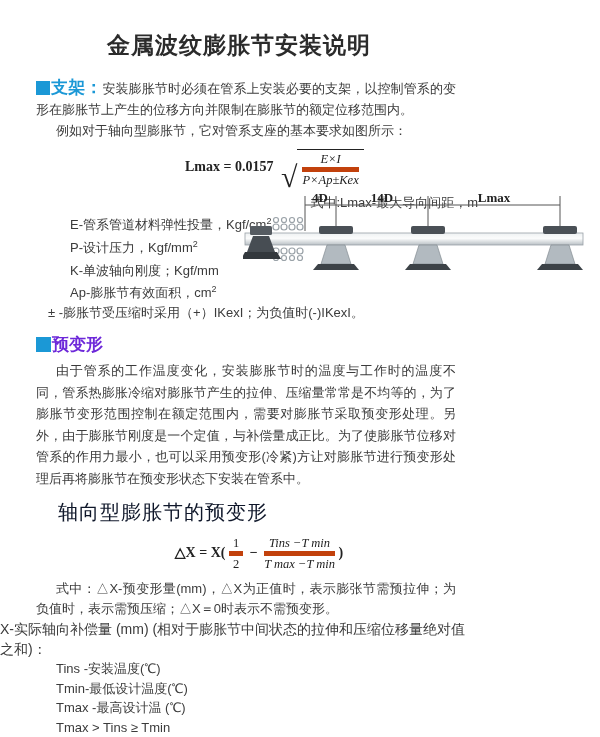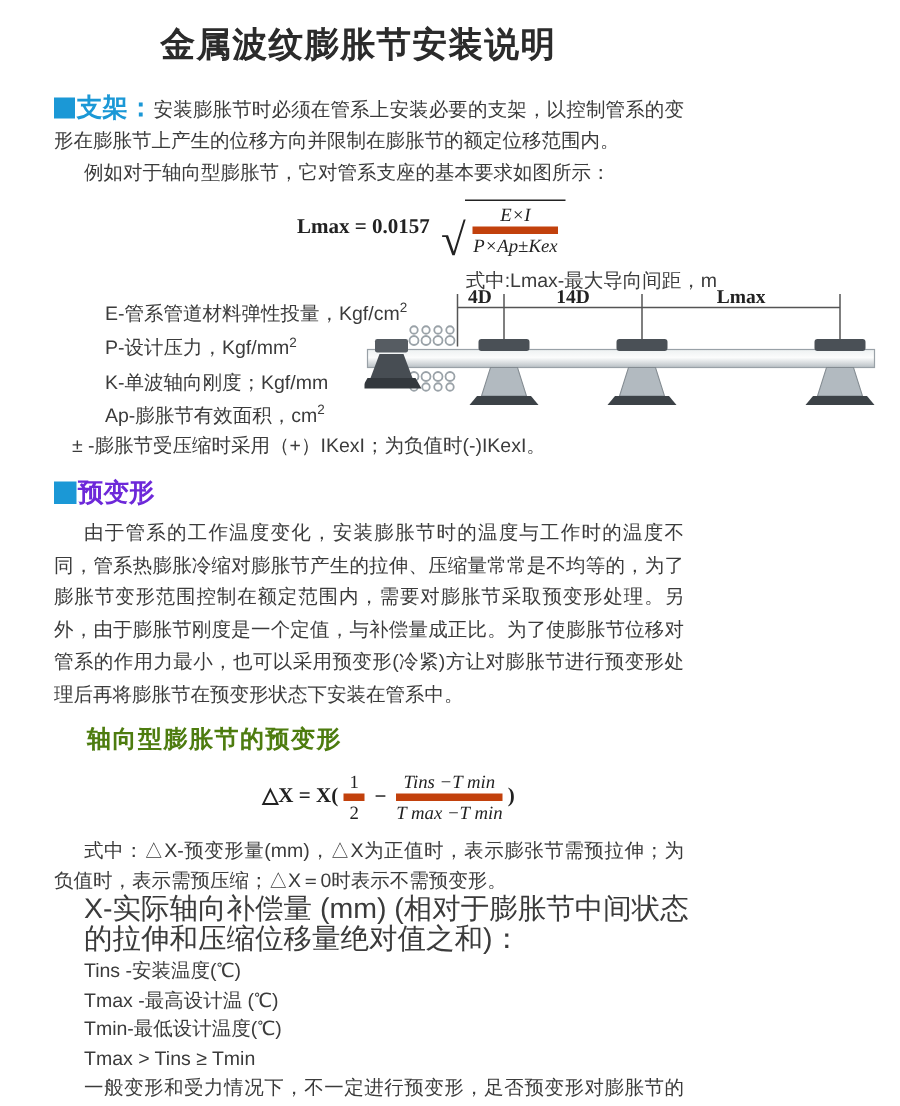--- a/index.html
+++ b/index.html
@@ -3,47 +3,47 @@
 <meta charset="utf-8">
 <style>
   * { margin:0; padding:0; box-sizing:border-box; }
   html,body { background:#ffffff; }
   body {
     width:600px; height:737px; overflow:hidden; position:relative;
     font-family:"Liberation Sans", sans-serif;
     color:#3b3b3b;
     -webkit-font-smoothing:antialiased;
   }
-  .page { position:relative; width:478px; height:737px; padding-top:14px; }
+  .page { position:relative; width:478px; height:737px; padding-top:30px; }
 
   .doc-title {
     text-align:center; font-size:23px; font-weight:bold; color:#2b2b2b;
     letter-spacing:1px; margin-bottom:16px;
   }
 
   .para { font-size:13px; line-height:21px; margin:0 22px 0 36px; text-align:justify; }
   .indent { text-indent:20px; }
 
   .sec-head-inline { color:#1b98d6; font-weight:bold; }
   .sq { display:inline-block; width:14px; height:14px; background:#1b98d6; vertical-align:-2px; margin-right:1px; }
   .sec-head-inline .lbl { font-size:17px; }
 
   .blue-heading { margin:10px 22px 4px 36px; }
   .blue-heading .lbl { font-size:17px; color:#6d28d9; font-weight:bold; }
   .blue-heading .sq { width:15px; height:15px; }
 
   .cyan-heading {
-    color:#4d7c0f; font-size:16px; font-weight:bold; letter-spacing:1px;
+    color:#0f172a; font-size:20px; font-weight:normal; letter-spacing:1px;
   }
   .cyan-heading.axial { margin:10px 0 2px 58px; }
 
   
   .formula { font-family:"Liberation Serif", serif; color:#222; }
   .f1 { margin:8px 0 6px 185px; font-size:14px; }
-  .f1 .f-lhs { font-weight:bold; font-size:14px;margin-left:13px; }
+  .f1 .f-lhs { font-weight:bold; font-size:14px; }
   .sqrt { display:inline-flex; align-items:flex-end; margin-left:4px; vertical-align:middle; }
   .sqrt-sign { font-size:30px; line-height:26px; font-weight:normal; transform:translateY(3px); }
   .sqrt-body { border-top:1.5px solid #222; padding:2px 5px 0 5px; display:inline-block; }
   .frac { display:inline-block; text-align:center; vertical-align:middle; font-style:italic; }
   .frac .num { display:block; border-bottom:5px solid #c2410c; padding:0 4px 1px; font-size:12.5px; line-height:14px; }
   .frac .den { display:block; padding-top:1px; font-size:12.5px; line-height:14px;font-family:Liberation Serif, serif; }
   .frac.upright { font-style:normal; }
 
   .f2 { text-align:center; font-size:14px; margin:10px 0 8px 40px; }
   .f2 .f-lhs, .f2 .f-rhs { font-weight:bold; }
@@ -52,21 +52,21 @@
   
   .where-line { font-size:13px; line-height:19px; margin-left:48px;text-align:right; }
   .var-list { margin-left:70px; width:230px; }
   .var-list .var-row { font-size:13px; line-height:19.5px; white-space:nowrap; }
   sup { font-size:9px; }
 
   .pm-line, .note-line { font-size:13px; line-height:20px; margin-left:48px; }
 
   .temp-list { margin-left:56px; }
   .temp-list .temp-row { font-size:13px; line-height:19.5px; }
-  .xline { font-size:19px; line-height:20px; margin-left:56px; }
+  .xline { font-size:14px; line-height:20px; }
 
   
   .diagram { position:absolute; left:243px; top:189px; width:357px; height:102px; }
   .dim-label { font-family:"Liberation Serif", serif; font-size:13px; font-weight:bold; fill:#222; }
 </style>
 </head>
 <body>
 
 <div class="page">
 
@@ -183,19 +183,19 @@
       <span class="num">Tins −T min</span>
       <span class="den">T max −T min</span>
     </span>
     <span class="f-rhs">)</span>
   </div>
 
   <div class="para indent" style="line-height:20px">式中：△X-预变形量(mm)，△X为正值时，表示膨张节需预拉伸；为负值时，表示需预压缩；△X＝0时表示不需预变形。</div>
   <div class="xline">X-实际轴向补偿量 (mm) (相对于膨胀节中间状态的拉伸和压缩位移量绝对值之和)：</div>
   <div class="temp-list">
     <div class="temp-row">Tins -安装温度(℃)</div>
+    <div class="temp-row">Tmin-最低设计温度(℃)</div>
     <div class="temp-row">Tmax -最高设计温 (℃)</div>
-    <div class="temp-row">Tmin-最低设计温度(℃)</div>
     <div class="temp-row">Tmax &gt; Tins ≥ Tmin</div>
   </div>
   <div class="para indent" style="line-height:20px">一般变形和受力情况下，不一定进行预变形，足否预变形对膨胀节的疲劳寿命几乎没有影响。</div>
 
 </div>
 
 </body></html>

